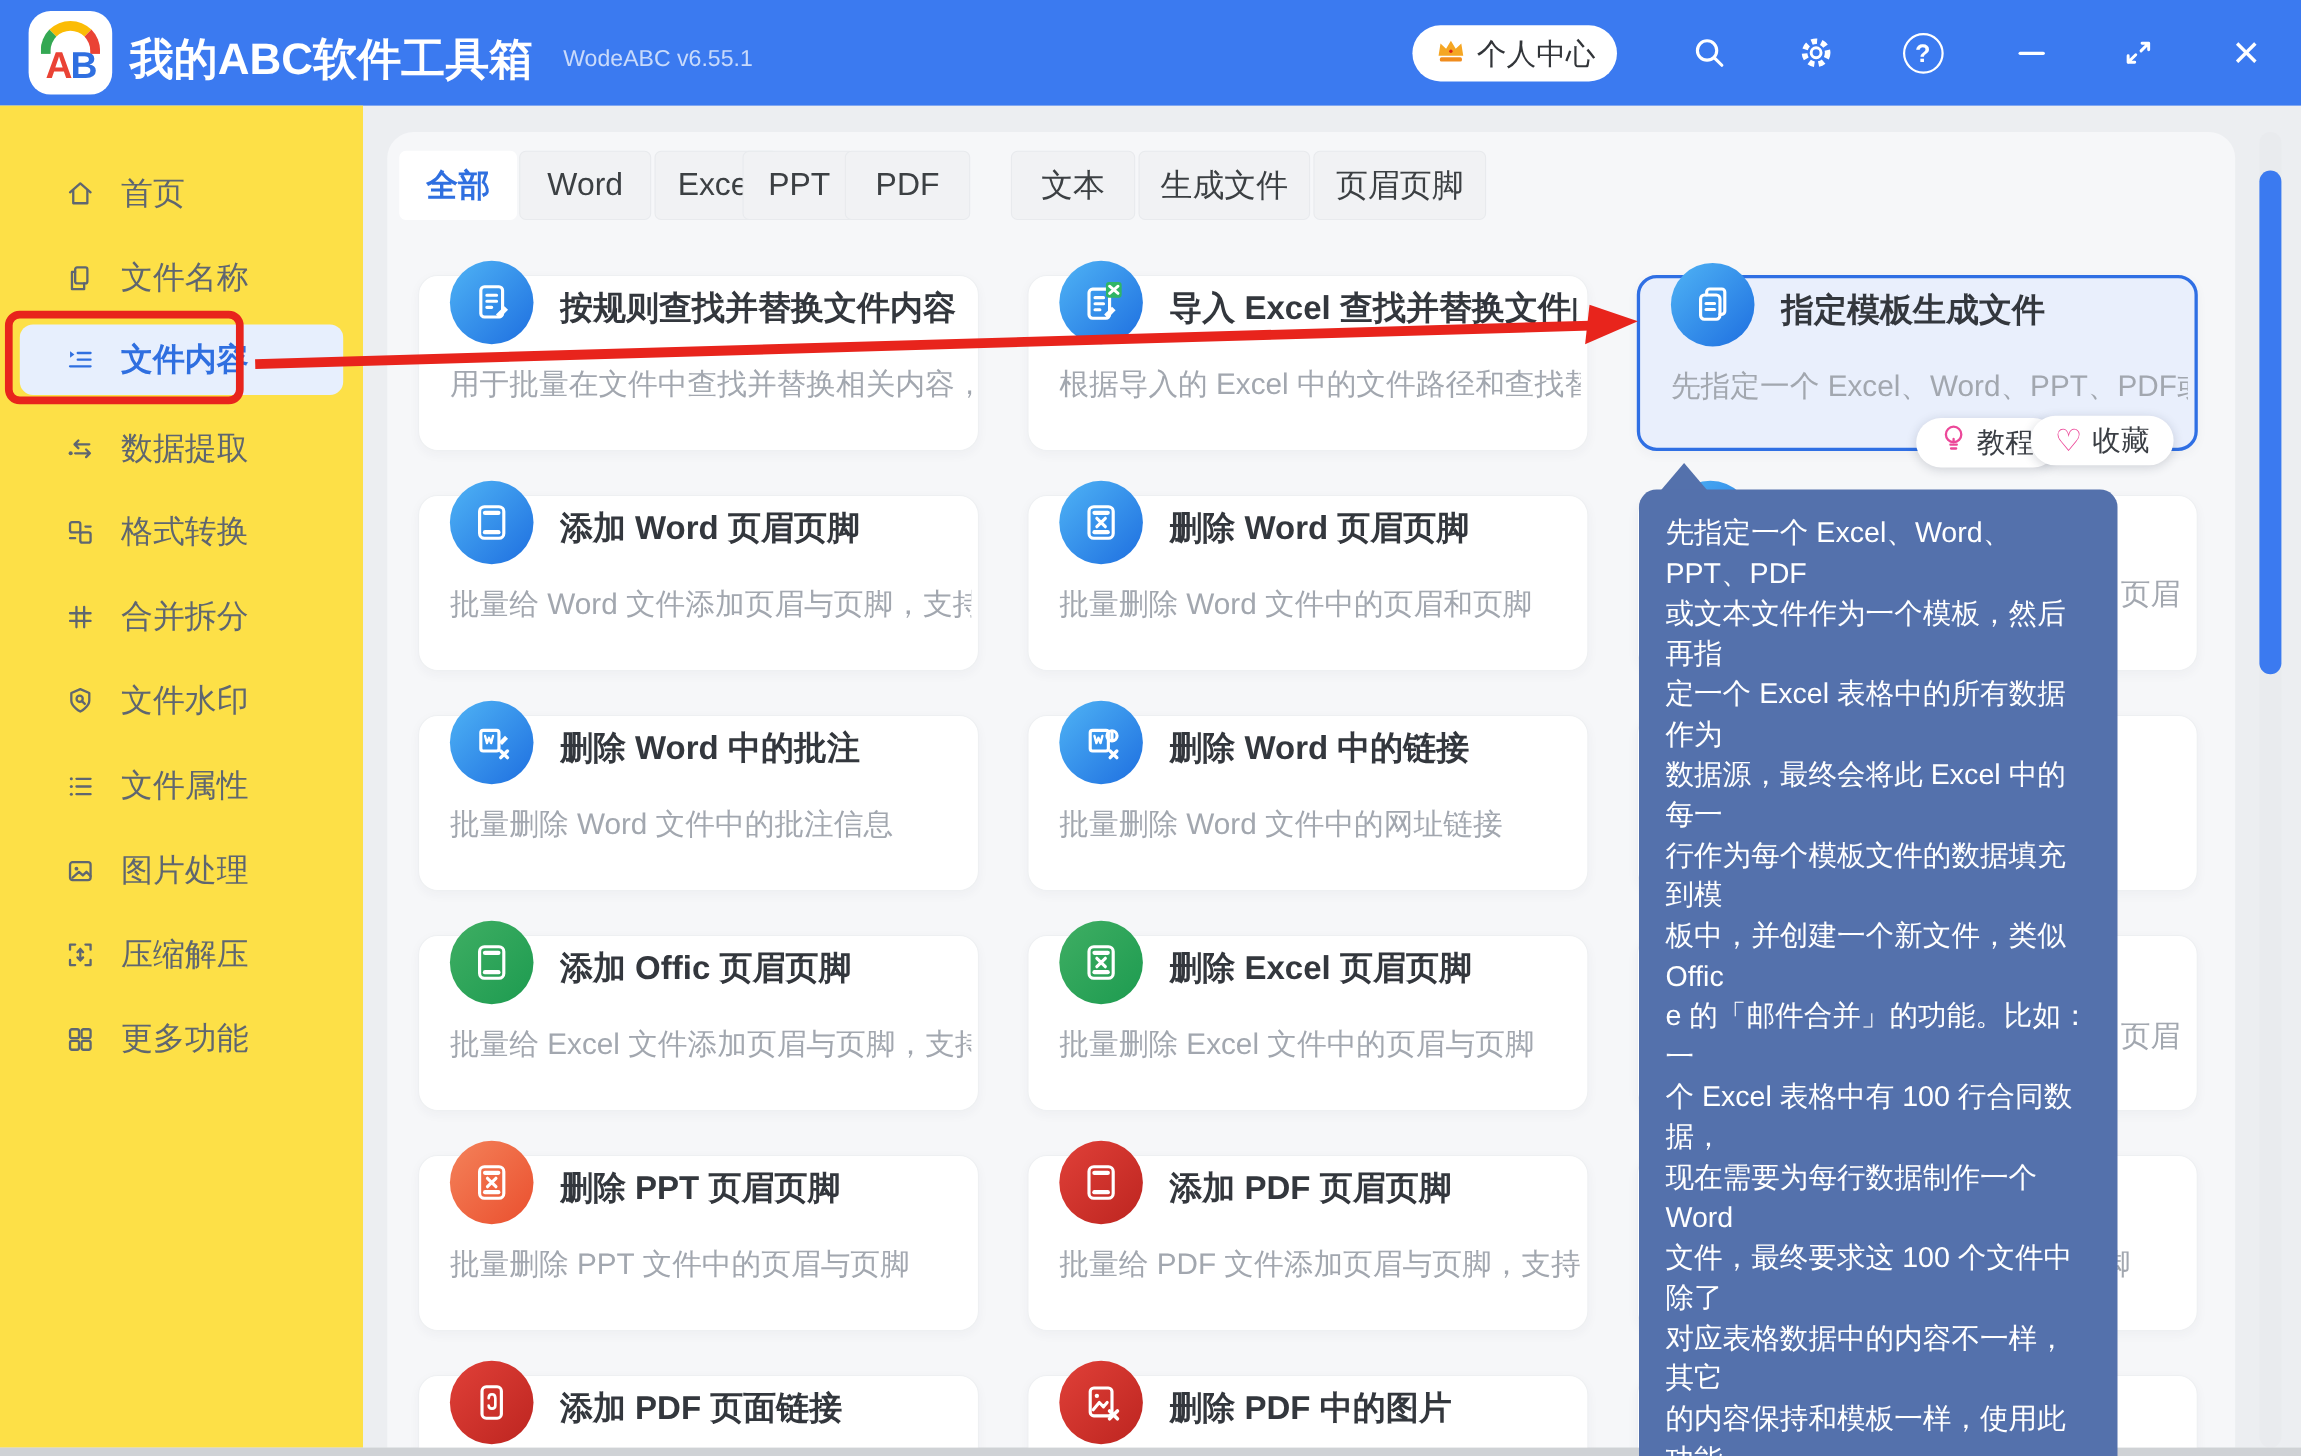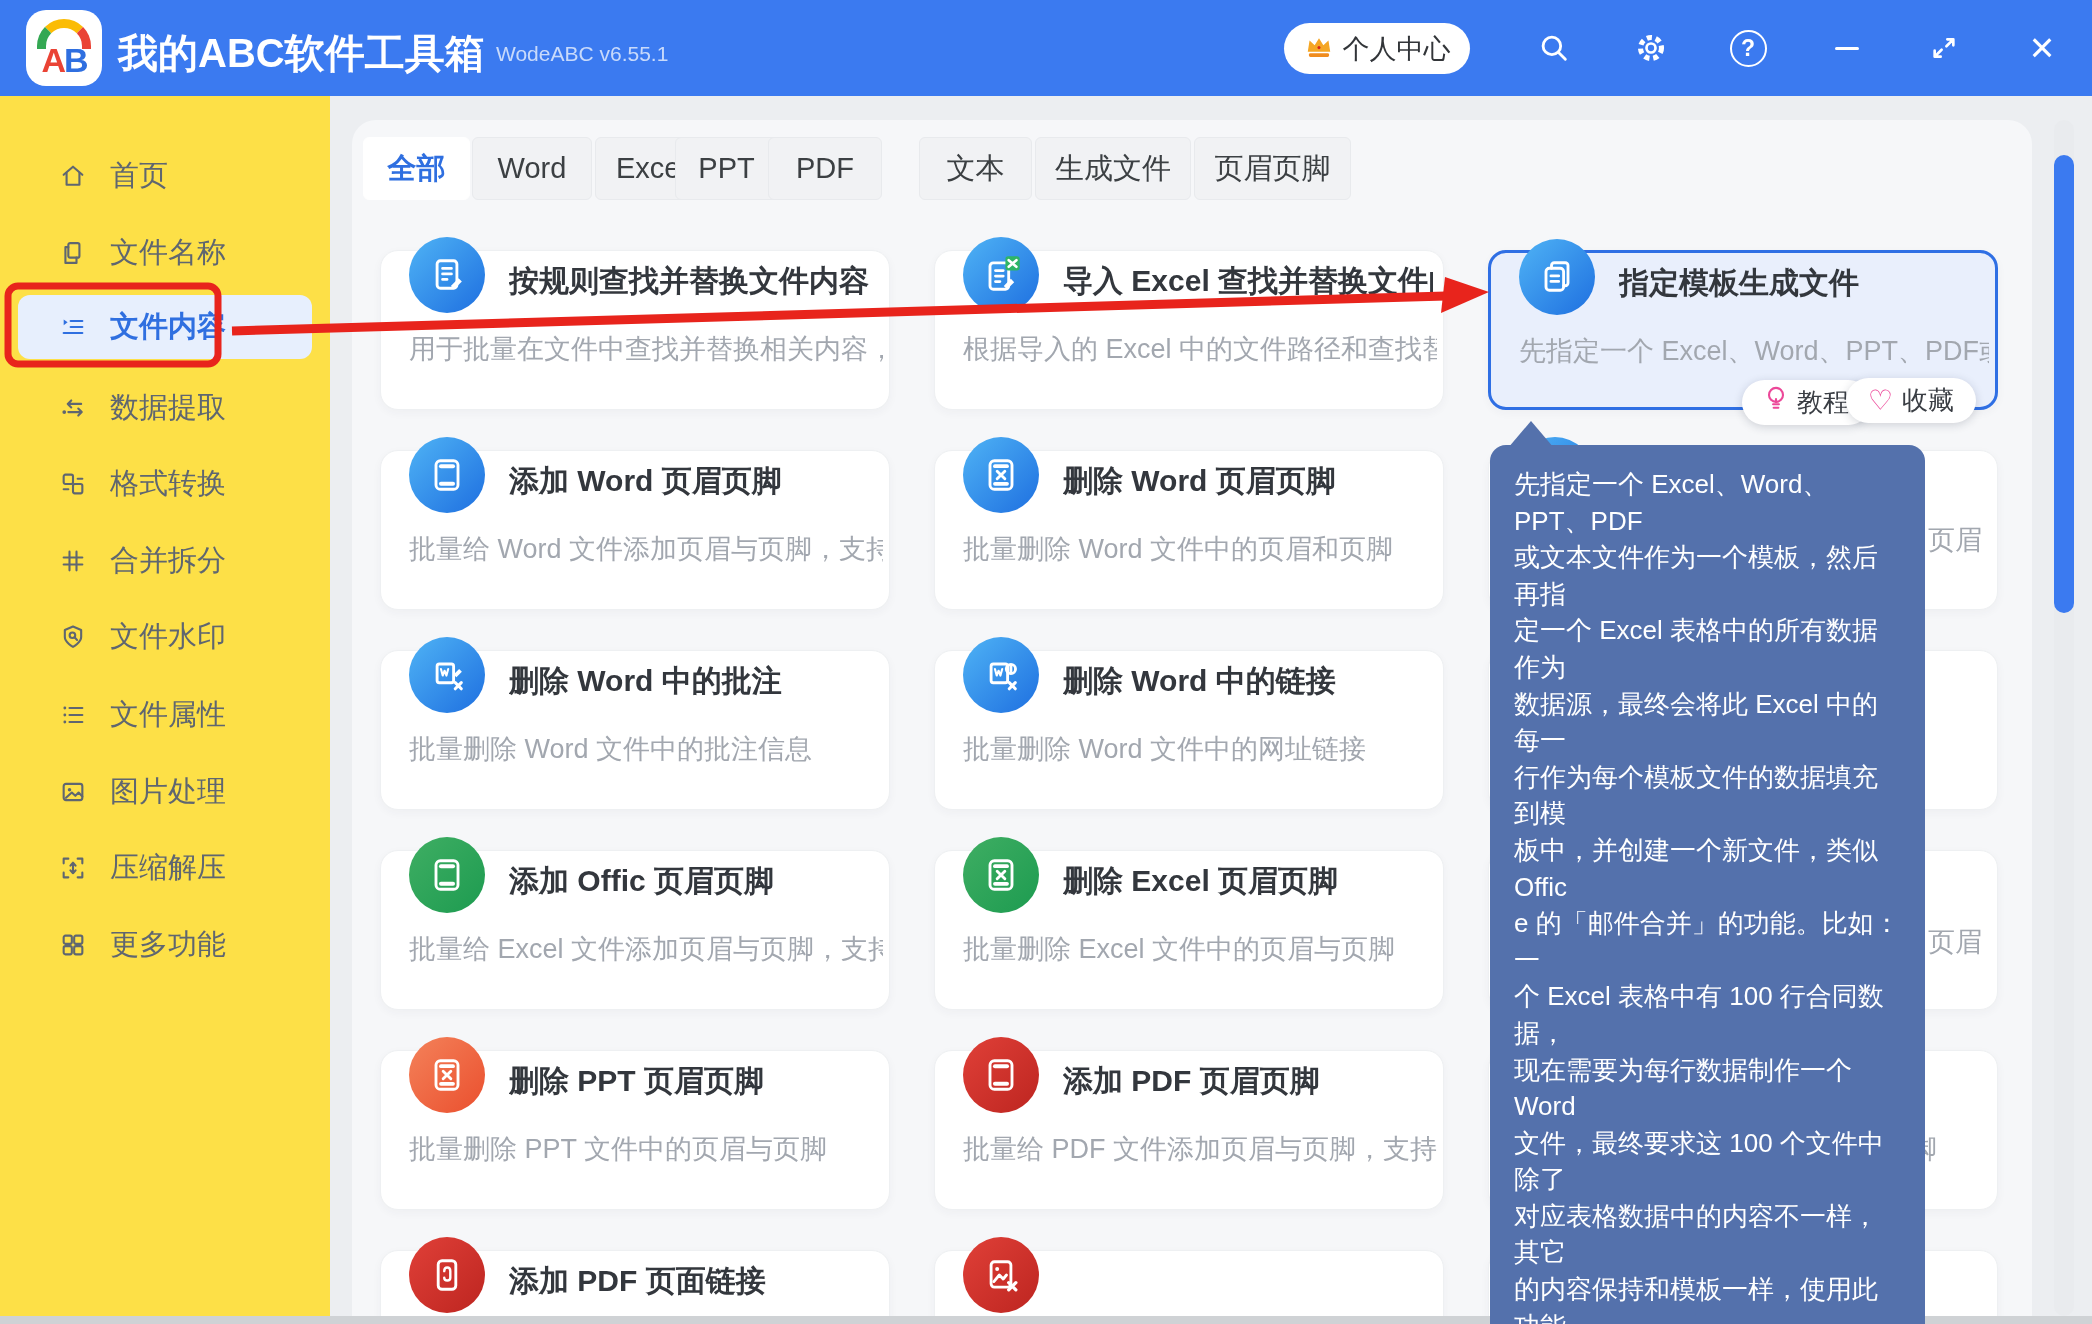--- a/index.html
+++ b/index.html
@@ -7,21 +7,21 @@
 
   
   .header{position:absolute;left:0;top:0;width:2092px;height:96px;background:#3b7af0;display:flex;align-items:center;}
   .logo{position:absolute;left:26px;top:10px;width:76px;height:76px;background:#ffffff;border-radius:20px;display:flex;align-items:flex-end;justify-content:center;overflow:hidden;}
   .logo .arc{position:absolute;left:11px;top:9px;width:54px;height:30px;border-radius:54px 54px 0 0;border:9px solid transparent;border-bottom:none;
     border-left-color:#34a853;border-top-color:#fbbc05;border-right-color:#ea4335;box-sizing:border-box;}
   .logo .ab{position:relative;font-weight:800;font-size:34px;line-height:1;margin-bottom:9px;letter-spacing:-2px;}
   .logo .ab .a{color:#ea4335;}
   .logo .ab .b{color:#2f6fe0;}
   .app-title{position:absolute;left:118px;top:26px;color:#fff;font-size:40px;font-weight:700;white-space:nowrap;}
-  .app-version{position:absolute;left:496px;top:42px;color:rgba(255,255,255,.72);font-size:21px;white-space:nowrap;}
+  .app-version{position:absolute;left:512px;top:42px;color:rgba(255,255,255,.72);font-size:21px;white-space:nowrap;}
   .personal{position:absolute;left:1284px;top:23px;width:186px;height:51px;background:#fff;border-radius:26px;display:flex;align-items:center;justify-content:center;gap:9px;cursor:pointer;}
   .personal span.lbl{font-size:27px;color:#323539;}
   .hicon{position:absolute;top:24px;width:48px;height:48px;display:flex;align-items:center;justify-content:center;color:#fff;cursor:pointer;}
   .hicon svg{display:block;}
   .qmark{width:37px;height:37px;border:2.5px solid #fff;border-radius:50%;display:flex;align-items:center;justify-content:center;font-size:23px;font-weight:700;color:#fff;box-sizing:border-box;}
   .minbar{width:24px;height:3px;background:#fff;border-radius:2px;}
   .xmark{font-size:42px;line-height:1;color:#fff;font-weight:400;}
 
   
   .sidebar{position:absolute;left:0;top:96px;width:330px;height:1220px;background:#fde047;}
@@ -397,20 +397,21 @@
       </div>
       <div class="card" style="left: 934px; top: 1250px;">
         <div class="icon-circle red">
           <svg width="44" height="44" viewBox="0 0 40 40" fill="none" stroke="#fff" stroke-width="2.6" stroke-linecap="round" stroke-linejoin="round">
             <rect x="11" y="8" width="18" height="23" rx="3"></rect>
             <circle cx="16.5" cy="14.5" r="1.8" fill="#fff" stroke="none"></circle>
             <path d="M13.5 26 l5 -6 3.5 3.6 3 -3.6"></path>
             <path d="M27 27 L33.5 33.5 M33.5 27 L27 33.5" stroke-width="3"></path>
           </svg>
         </div>
+        <div class="card-title">删除 PDF 中的图片</div>
       </div>
       <div class="card" style="left: 1488px; top: 1250px;">
         <div class="icon-circle red">
           <svg width="44" height="44" viewBox="0 0 40 40" fill="none" stroke="#fff" stroke-width="2.6" stroke-linecap="round" stroke-linejoin="round">
             <rect x="11" y="7" width="16" height="24" rx="3.5"></rect>
             <path d="M16.5 20.5 c0 3.2 5 3.2 5 0 v-5.5 c0 -4 -5 -4 -5 0" stroke-width="2.1"></path>
             <path d="M27.5 26.5 L33.5 32.5 M33.5 26.5 L27.5 32.5" stroke-width="3"></path>
           </svg>
         </div>
         <div class="card-title">删除 PDF 中的链接</div>

